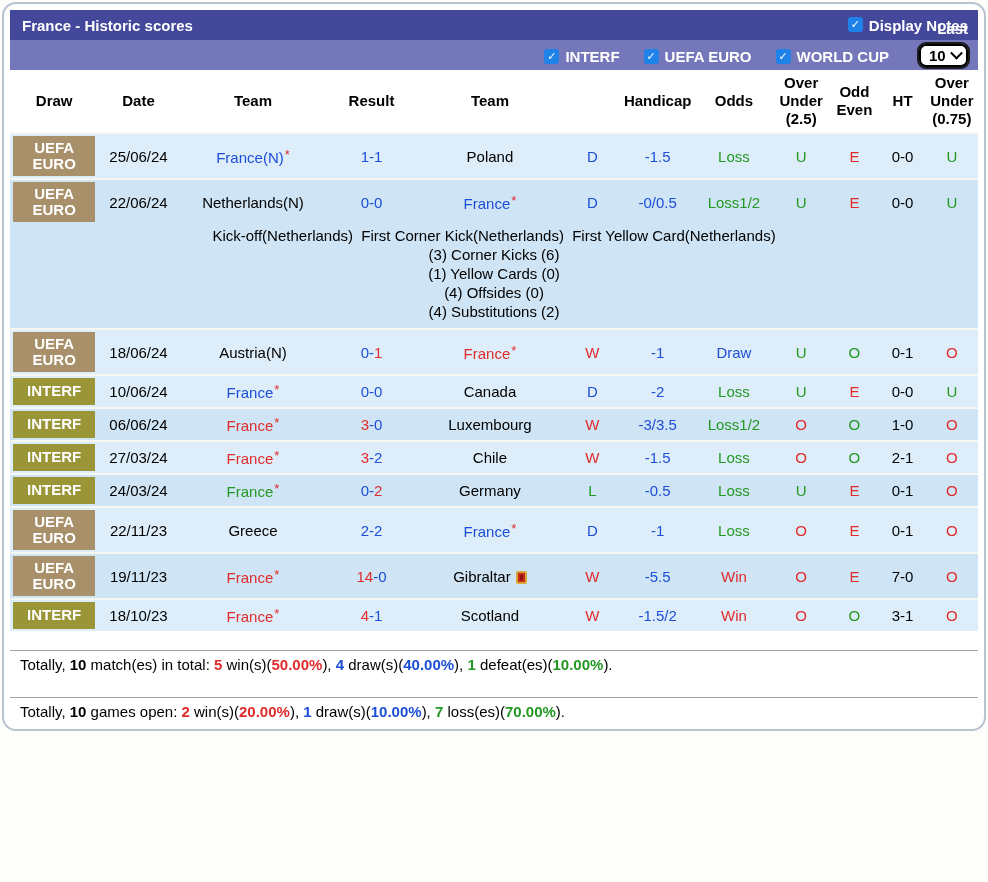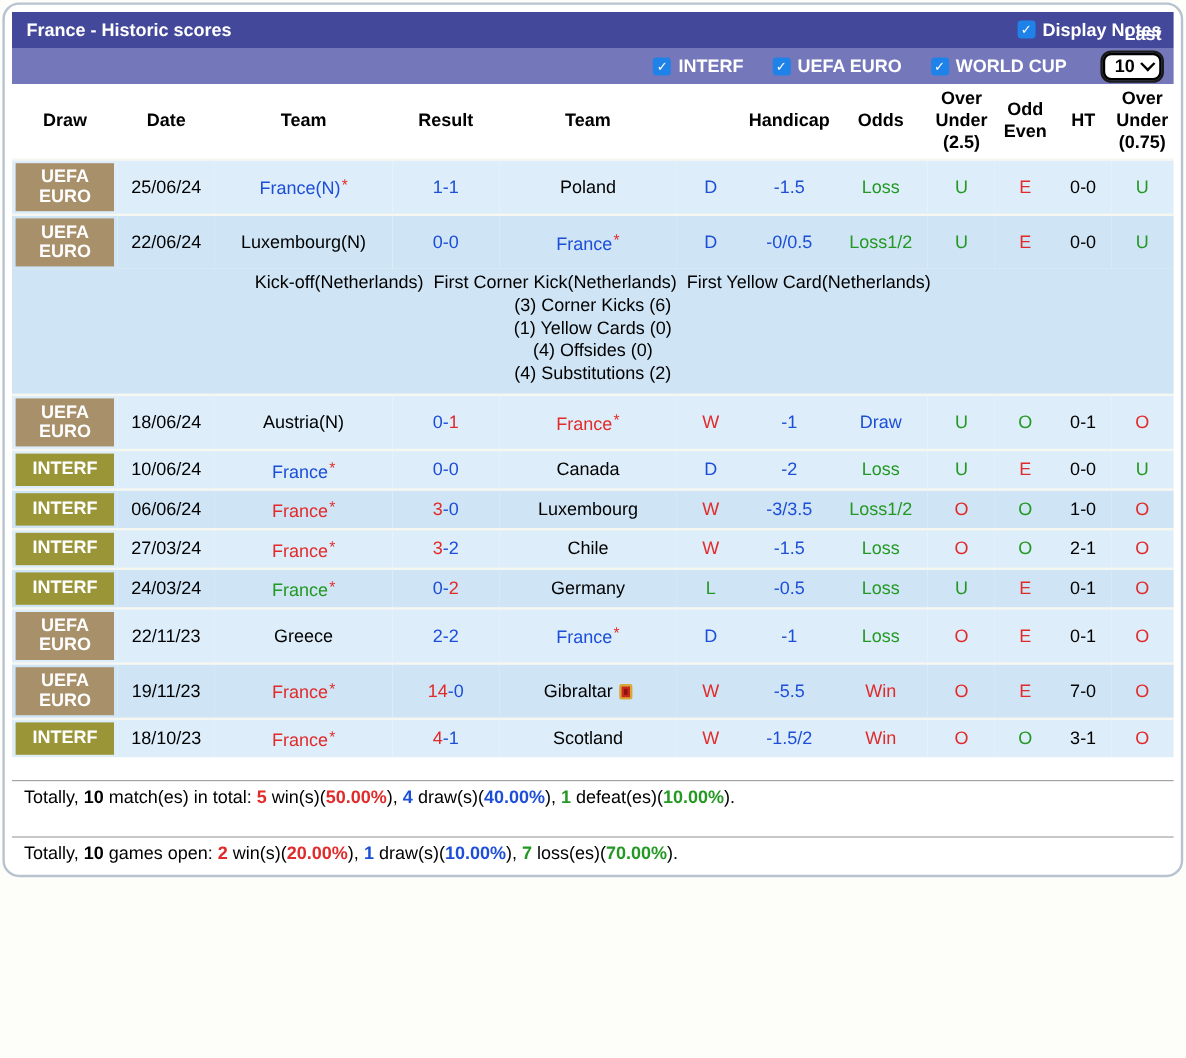--- a/index.html
+++ b/index.html
@@ -220,21 +220,21 @@
           <td><span class="c-black">0-0</span></td>
           <td><span class="c-green">U</span></td>
         </tr>
         <tr class="match-row dark tall">
           <td class="badge-cell">
             <div class="badge badge-euro">
               <span class="badge-text">UEFA EURO</span>
             </div>
           </td>
           <td><span class="c-black">22/06/24</span></td>
-          <td><span class="c-black">Luxembourg(N)</span></td>
+          <td><span class="c-black">Netherlands(N)</span></td>
           <td><span class="c-blue">0-0</span></td>
           <td><span class="c-blue">France</span><span class="star">*</span></td>
           <td><span class="c-blue">D</span></td>
           <td><span class="c-blue">-0/0.5</span></td>
           <td><span class="c-green">Loss1/2</span></td>
           <td><span class="c-green">U</span></td>
           <td><span class="c-red">E</span></td>
           <td><span class="c-black">0-0</span></td>
           <td><span class="c-green">U</span></td>
         </tr>

